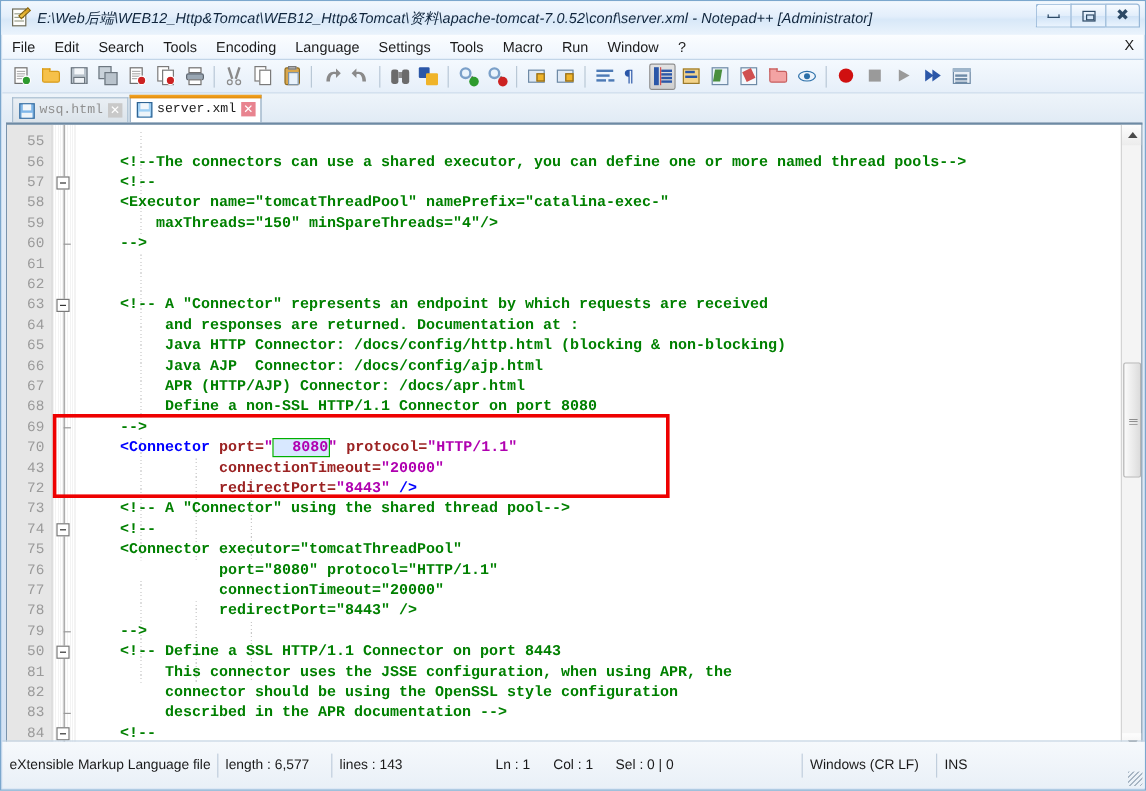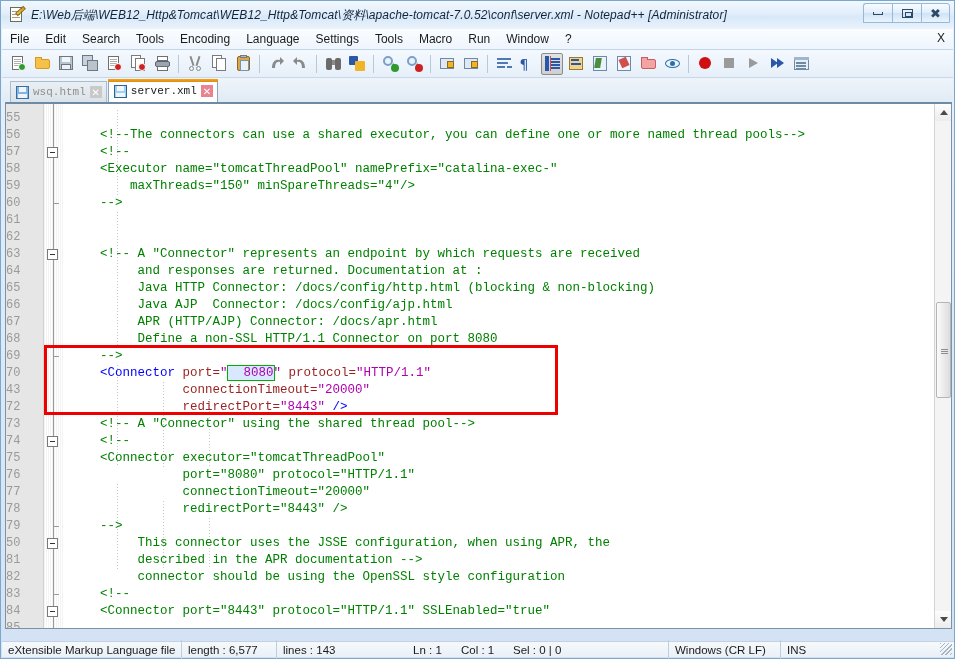--- a/index.html
+++ b/index.html
@@ -137,21 +137,21 @@
   .editor-inner {
     position: absolute; left: 0; top: 0; right: 0; bottom: 0;
     display: flex;
   }
   .gutter {
     width: 38px; flex: 0 0 38px; background: #e6e6e6;
     border-right: 1px solid #d2d2d2;
     padding-top: 6px;
   }
   .gnum {
-    height: 17px; line-height: 17px; text-align: left; padding-right: 6px;
+    height: 17px; line-height: 17px; text-align: right; padding-right: 6px;
     font-family: "Liberation Mono", monospace; font-size: 12px; color: #9a9a9a;
   }
   .foldmargin {
     width: 20px; flex: 0 0 20px; position: relative;
     background: repeating-linear-gradient(90deg,#f3f3f3 0 1px,#ffffff 1px 2px);
     padding-top: 6px;
   }
   .foldmargin:before {
     content:''; position:absolute; left:9px; top:0; bottom:0; width:1px; background:#9a9a9a;
   }
@@ -161,21 +161,21 @@
     border: 1px solid #7a7a7a; background: #ffffff; box-sizing: border-box;
   }
   .fold-box:after {
     content:''; position:absolute; left:2px; top:4px; width:5px; height:1px; background:#333;
   }
   .fold-tick {
     position:absolute; left:9px; top:8px; width:6px; height:1px; background:#9a9a9a;
   }
   .codearea {
     flex: 1 1 auto; position: relative; background: #ffffff;
-    padding-top: 6px; overflow: hidden;
+    padding-top: 6px; overflow: hidden; font-weight: bold;
   }
   .cline {
     height: 17px; line-height: 17px; white-space: pre;
     font-family: "Liberation Mono", monospace; font-size: 12.5px;
     padding-left: 6px; position: relative;
   }
   .cm  { color: #008000; }           
   .tg  { color: #0000ff; }           
   .at  { color: #9b2323; }           
   .vl  { color: #b000b0; }           
@@ -220,21 +220,21 @@
     background: linear-gradient(90deg,#fbfbfb,#e9e9e9 60%,#dcdcdc);
     border: 1px solid #b5b5b5; border-radius: 2px;
   }
   .vs-thumb:after {
     content:''; position:absolute; left:4px; top:46px; width:7px; height:5px;
     background: repeating-linear-gradient(180deg,#8e8e8e 0 1px,transparent 1px 2px);
   }
 
   
   .statusbar {
-    position: absolute; left: 1px; bottom: 1px; width: 952px; height: 16px;
+    position: absolute; left: 1px; bottom: 1px; width: 952px; height: 40px;
     background: linear-gradient(180deg,#f6f9fc,#e9f0f7);
     border-top: 1px solid #c2d2e2;
     display: flex; align-items: center;
     font-size: 11.5px; color: #1a1a1a;
   }
   .sb-cell {
     height: 20px; display: flex; align-items: center;
     padding: 0 6px; border-right: 1px solid #c0cedc;
     white-space: nowrap;
   }
@@ -636,23 +636,24 @@
           <div class="cline"><span class="tg">    &lt;Connector </span><span class="at">port=</span><span class="vl">"</span><span class="hl8080">8080</span><span class="vl">"</span><span class="at"> protocol=</span><span class="vl">"HTTP/1.1"</span></div>
           <div class="cline"><span class="at">               connectionTimeout=</span><span class="vl">"20000"</span></div>
           <div class="cline"><span class="at">               redirectPort=</span><span class="vl">"8443" </span><span class="pn">/&gt;</span></div>
           <div class="cline"><span class="cm">    &lt;!-- A "Connector" using the shared thread pool--&gt;</span></div>
           <div class="cline"><span class="cm">    &lt;!--</span></div>
           <div class="cline"><span class="cm">    &lt;Connector executor="tomcatThreadPool"</span></div>
           <div class="cline"><span class="cm">               port="8080" protocol="HTTP/1.1"</span></div>
           <div class="cline"><span class="cm">               connectionTimeout="20000"</span></div>
           <div class="cline"><span class="cm">               redirectPort="8443" /&gt;</span></div>
           <div class="cline"><span class="cm">    --&gt;</span></div>
+          <div class="cline"><span class="cm">    &lt;!-- Define a SSL HTTP/1.1 Connector on port 8443</span></div>
           <div class="cline"><span class="cm">         This connector uses the JSSE configuration, when using APR, the</span></div>
+          <div class="cline"><span class="cm">         connector should be using the OpenSSL style configuration</span></div>
           <div class="cline"><span class="cm">         described in the APR documentation --&gt;</span></div>
-          <div class="cline"><span class="cm">         connector should be using the OpenSSL style configuration</span></div>
           <div class="cline"><span class="cm">    &lt;!--</span></div>
           <div class="cline"><span class="cm">    &lt;Connector port="8443" protocol="HTTP/1.1" SSLEnabled="true"</span></div>
         </div>
 
       <div class="redbox"></div>
 
       <div class="vscroll">
         <div class="vs-arrow up">
             <i></i>
           </div>

